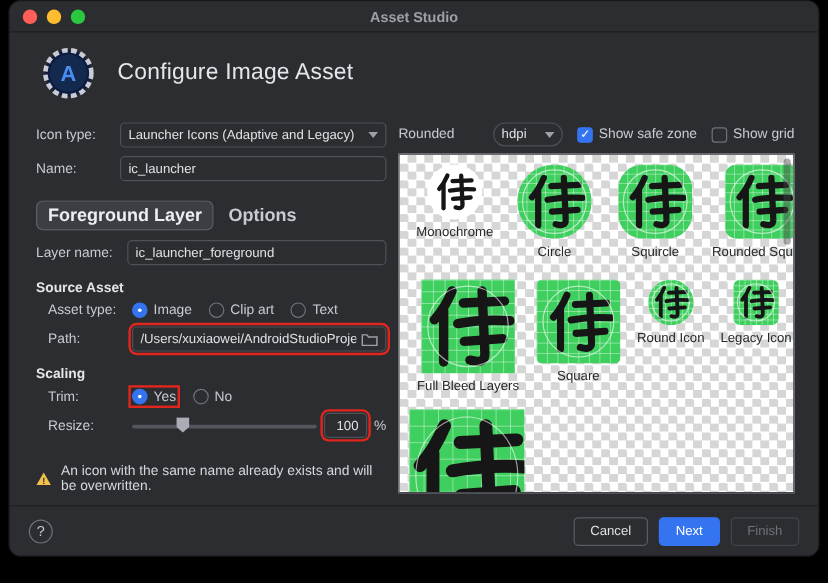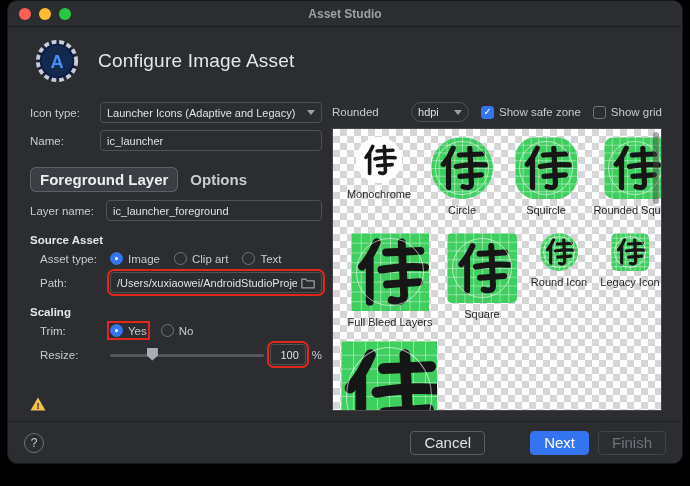--- a/index.html
+++ b/index.html
@@ -100,24 +100,24 @@
   .bigtile::after { inset:5%; }
   .sb { position:absolute; right:2px; top:3px; width:6px; height:72px;
         background:rgba(70,70,70,.45); border-radius:3px; }
 
   
   .footer { flex:none; height:42px; display:flex; align-items:center; gap:9px;
             padding:0 16px; border-top:1px solid #202124; }
   .help { width:20px; height:20px; border-radius:50%; border:1px solid #6f737a;
           display:flex; align-items:center; justify-content:center; font-size:12px; color:#c9cbd1; }
   .fspace { flex:1; }
-  .btn { height:24px; padding:0 13px; border-radius:4px; font-size:15px; display:flex;
+  .btn { height:24px; padding:0 13px; border-radius:4px; font-size:11px; display:flex;
          align-items:center; background:#2b2d30; border:1px solid #5a5d63; color:#dfe1e5; }
   .btn.disabled { border-color:#43454a; color:#6f737a; }
-  .btn.primary { background:#3574f0; border-color:#3574f0; color:#fff;margin-left:36px; }
+  .btn.primary { background:#3574f0; border-color:#3574f0; color:#fff; }
 </style>
 </head>
 <body>
 
 <svg style="position:absolute;width:0;height:0" aria-hidden="true">
   <defs>
     <g id="wei" fill="none" stroke="#161616" stroke-width="10" stroke-linecap="round">
       <path d="M33 12 C28 24 22 34 14 43"></path>
       <path d="M24 33 L24 88"></path>
       <path d="M45 25 L89 23"></path>
@@ -234,20 +234,21 @@
           <span>100</span>
         </div>
         <span>%</span>
       </div>
 
       <div class="warnrow">
         <svg width="16" height="14" viewBox="0 0 16 14">
           <polygon points="8,0.5 15.5,13.5 0.5,13.5" fill="#f2c14b"></polygon>
           <text x="8" y="12" text-anchor="middle" font-size="9.5" font-weight="bold" fill="#2b2d30" font-family="Liberation Sans, sans-serif">!</text>
         </svg>
+        <span>An icon with the same name already exists and will be overwritten.</span>
       </div>
     </div>
 
     <div class="right">
       <div class="phead">
         <span>Rounded</span>
         <div class="pctrls">
           <div class="field select densel">
             <span>hdpi</span>
             <span class="chev"></span>

